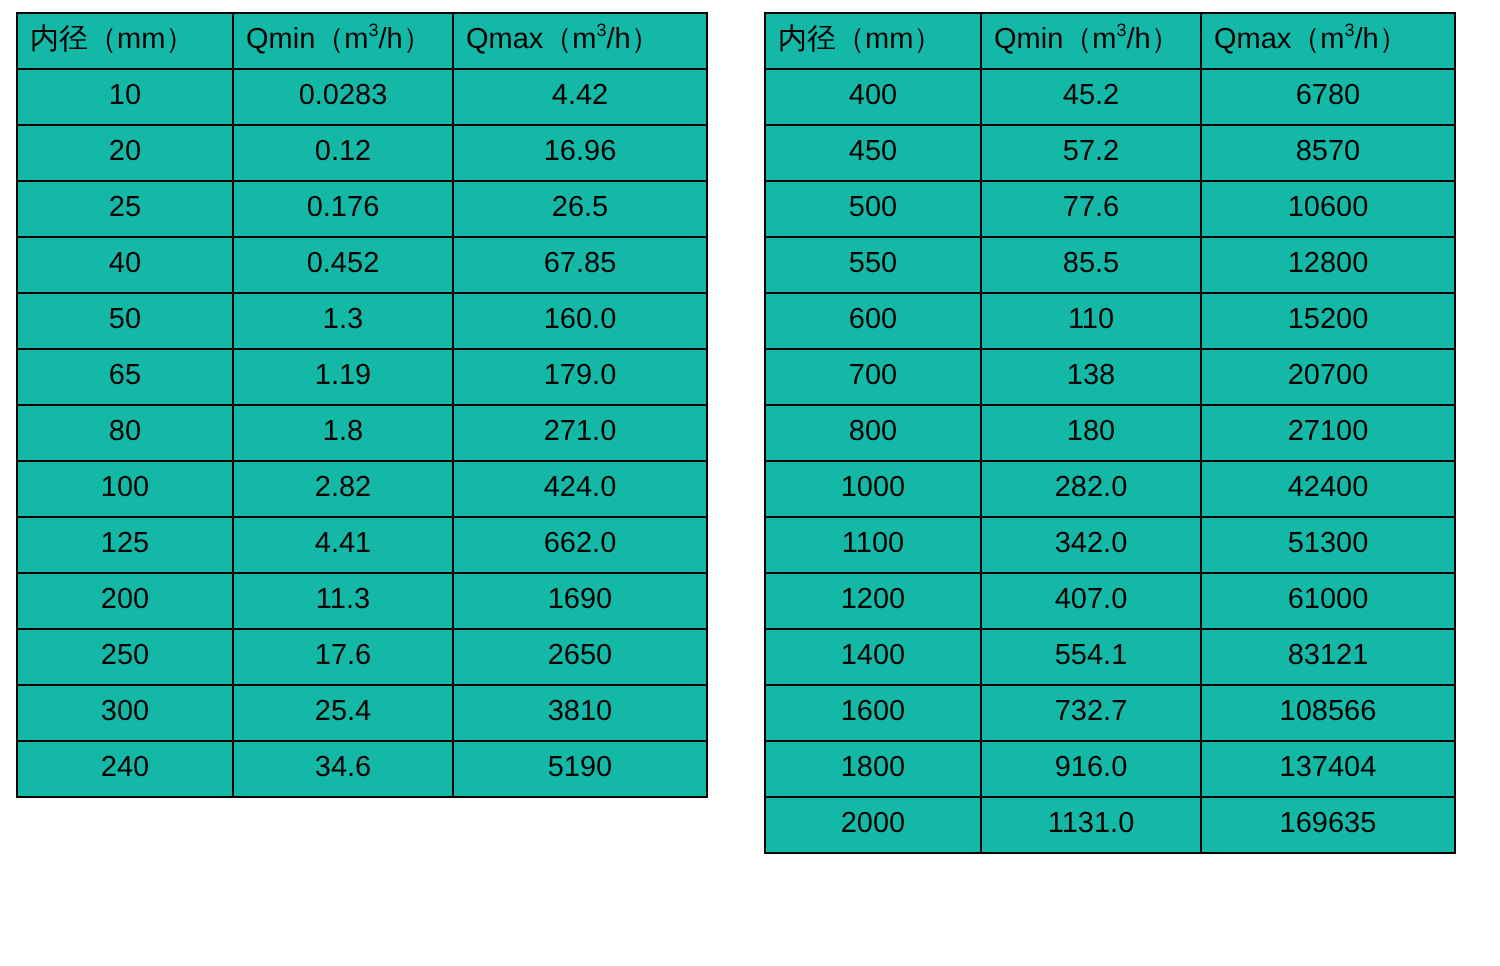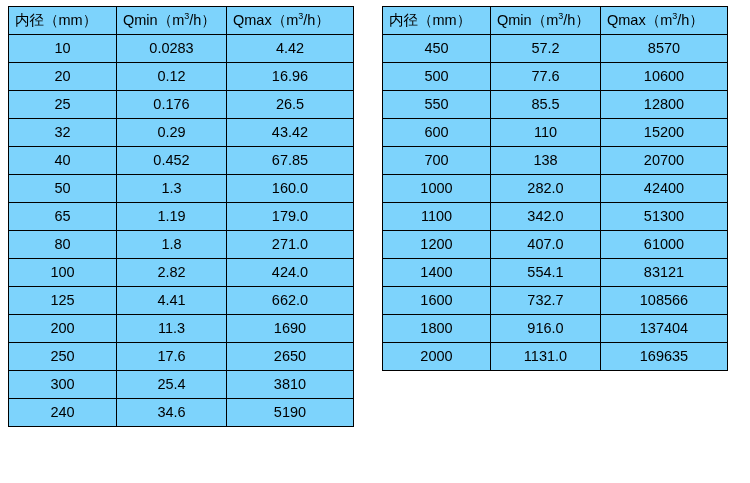--- a/index.html
+++ b/index.html
@@ -25,21 +25,21 @@
     flex-direction: row;
     align-items: flex-start;
     gap: 28px;
     padding: 6px 8px 0 8px;
     box-sizing: border-box;
   }
   table.data-table {
     border-collapse: collapse;
     table-layout: fixed;
     font-size: 14.5px;
-    background: #7dd3fc;
+    background: #14b8a6;
   }
   table.data-table td,
   table.data-table th {
     border: 1px solid #000000;
     height: 27px;
     line-height: 27px;
     padding: 0 4px;
     text-align: center;
     vertical-align: middle;
     font-weight: normal;
@@ -95,25 +95,20 @@
             <td>20</td>
             <td>0.12</td>
             <td>16.96</td>
           </tr>
           <tr>
             <td>25</td>
             <td>0.176</td>
             <td>26.5</td>
           </tr>
           <tr>
-            <td>32</td>
-            <td>0.29</td>
-            <td>43.42</td>
-          </tr>
-          <tr>
             <td>40</td>
             <td>0.452</td>
             <td>67.85</td>
           </tr>
           <tr>
             <td>50</td>
             <td>1.3</td>
             <td>160.0</td>
           </tr>
           <tr>
@@ -167,20 +162,25 @@
       </colgroup>
       <thead>
         <tr>
           <th>内径（mm）</th>
           <th>Qmin（m<sup>3</sup>/h）</th>
           <th>Qmax（m<sup>3</sup>/h）</th>
         </tr>
       </thead>
       <tbody>
           <tr>
+            <td>400</td>
+            <td>45.2</td>
+            <td>6780</td>
+          </tr>
+          <tr>
             <td>450</td>
             <td>57.2</td>
             <td>8570</td>
           </tr>
           <tr>
             <td>500</td>
             <td>77.6</td>
             <td>10600</td>
           </tr>
           <tr>
@@ -192,20 +192,25 @@
             <td>600</td>
             <td>110</td>
             <td>15200</td>
           </tr>
           <tr>
             <td>700</td>
             <td>138</td>
             <td>20700</td>
           </tr>
           <tr>
+            <td>800</td>
+            <td>180</td>
+            <td>27100</td>
+          </tr>
+          <tr>
             <td>1000</td>
             <td>282.0</td>
             <td>42400</td>
           </tr>
           <tr>
             <td>1100</td>
             <td>342.0</td>
             <td>51300</td>
           </tr>
           <tr>

